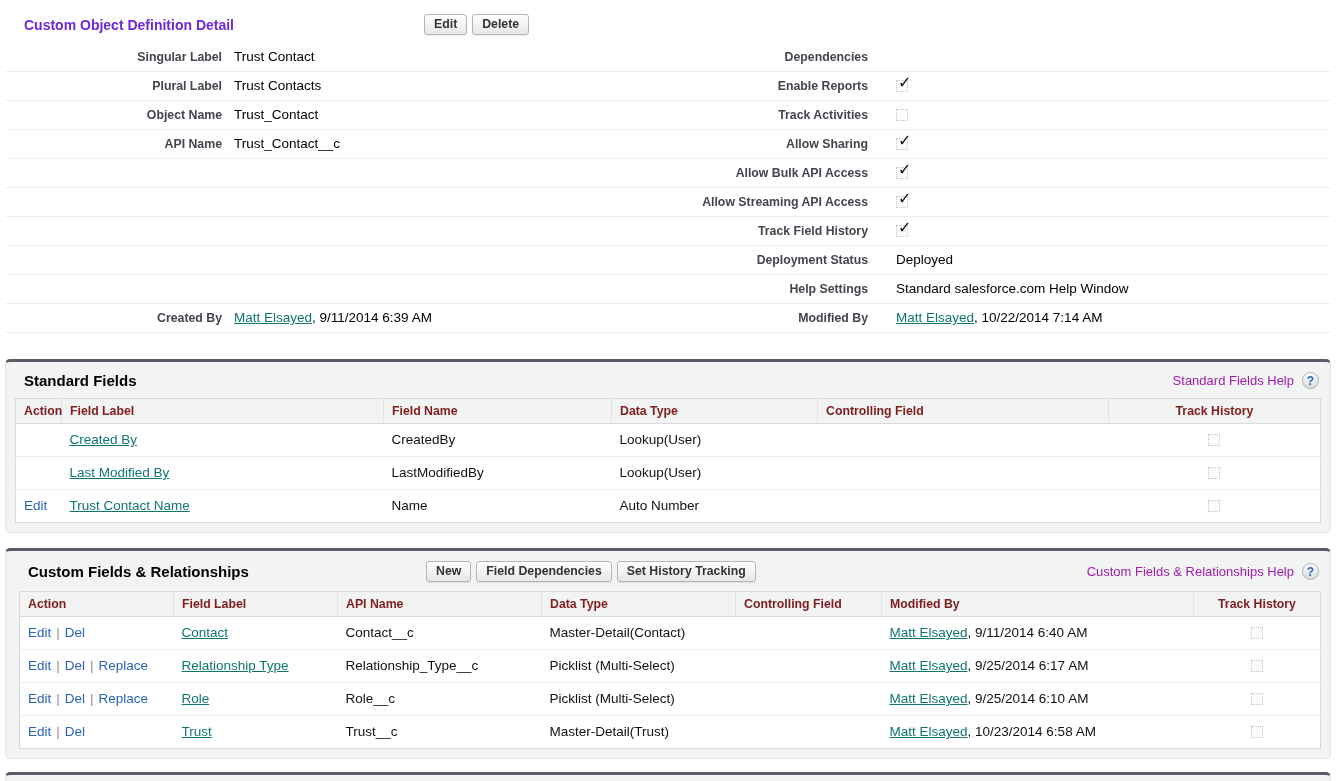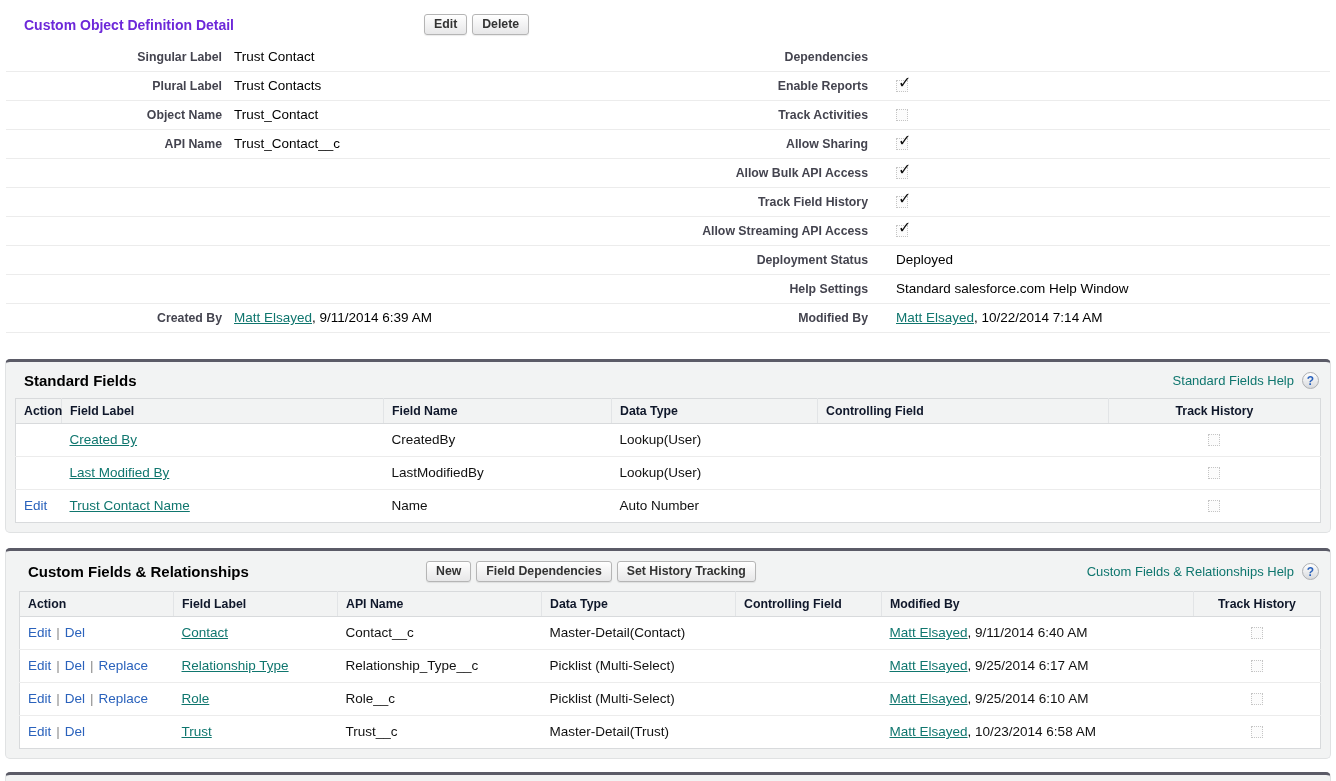--- a/index.html
+++ b/index.html
@@ -33,29 +33,29 @@
   
   .section { margin: 0 5px; background: #f2f3f3; border: 1px solid #e0e2e3;
     border-top: 3px solid #5b5b67; border-radius: 5px; padding: 7px 9px 9px; }
   .sec1 { margin-top: 26px; }
   .sec2 { margin-top: 15px; padding-left: 13px; }
   .stub { margin-top: 13px; height: 10px; padding: 0; border-radius: 5px 5px 0 0; }
   .sec-head { display: flex; align-items: center; padding: 3px 2px 9px 9px; }
   .sec-title { font-size: 15px; font-weight: bold; color: #000; }
   .sec-title.w { flex: 0 0 398px; }
   .spacer { flex: 1; }
-  .help-link { color: #0f766e; font-size: 13px; text-decoration: none; cursor: pointer; white-space: nowrap; }
+  .help-link { color: #a21caf; font-size: 13px; text-decoration: none; cursor: pointer; white-space: nowrap; }
   .qicon { display: inline-flex; align-items: center; justify-content: center; width: 17px;
     height: 17px; border-radius: 50%; border: 1px solid #adafb2;
     background: linear-gradient(#ffffff, #d8dadd); color: #2a62bc; font-weight: bold;
     font-size: 12px; margin-left: 8px; cursor: pointer; }
 
   table { width: 100%; border-collapse: collapse; background: #fff; table-layout: fixed;
     border: 1px solid #d8dadc; }
-  th { background: #f2f3f3; font-weight: bold; font-size: 12.3px; color: #0f172a;
+  th { background: #f2f3f3; font-weight: bold; font-size: 12.3px; color: #7f1d1d;
     text-align: left; padding: 5px 8px; border-right: 1px solid #e2e4e6;
     border-bottom: 1px solid #d8dadc; white-space: nowrap; }
   th:last-child { border-right: none; }
   td { font-size: 13.5px; padding: 8px 8px 9px; border-bottom: 1px solid #ececec;
     vertical-align: middle; overflow: hidden; white-space: nowrap; }
   tr:last-child td { border-bottom: none; }
   .th-center, .td-center { text-align: center; }
   .alink { color: #2a62bc; text-decoration: none; cursor: pointer; }
   .sep { color: #8b8b8b; margin: 0 5px; }
 </style>
@@ -95,27 +95,27 @@
   </div>
   <div class="drow">
     <div class="dc dlabel c1"></div>
     <div class="dc dval c2"></div>
     <div class="dc dlabel c3">Allow Bulk API Access</div>
     <div class="dc dval c4"><span class="cb checked"></span></div>
   </div>
   <div class="drow">
     <div class="dc dlabel c1"></div>
     <div class="dc dval c2"></div>
+    <div class="dc dlabel c3">Allow Streaming API Access</div>
+    <div class="dc dval c4"><span class="cb checked"></span></div>
+  </div>
+  <div class="drow">
+    <div class="dc dlabel c1"></div>
+    <div class="dc dval c2"></div>
     <div class="dc dlabel c3">Track Field History</div>
-    <div class="dc dval c4"><span class="cb checked"></span></div>
-  </div>
-  <div class="drow">
-    <div class="dc dlabel c1"></div>
-    <div class="dc dval c2"></div>
-    <div class="dc dlabel c3">Allow Streaming API Access</div>
     <div class="dc dval c4"><span class="cb checked"></span></div>
   </div>
   <div class="drow">
     <div class="dc dlabel c1"></div>
     <div class="dc dval c2"></div>
     <div class="dc dlabel c3">Deployment Status</div>
     <div class="dc dval c4">Deployed</div>
   </div>
   <div class="drow">
     <div class="dc dlabel c1"></div>

